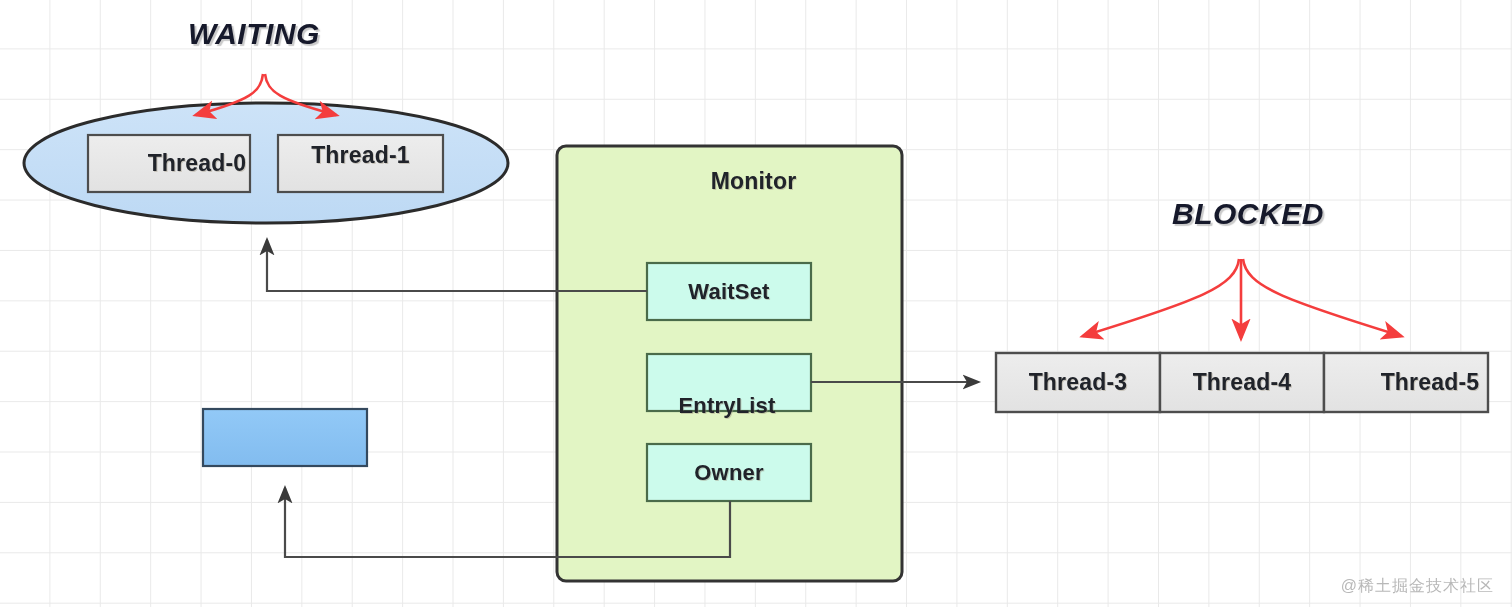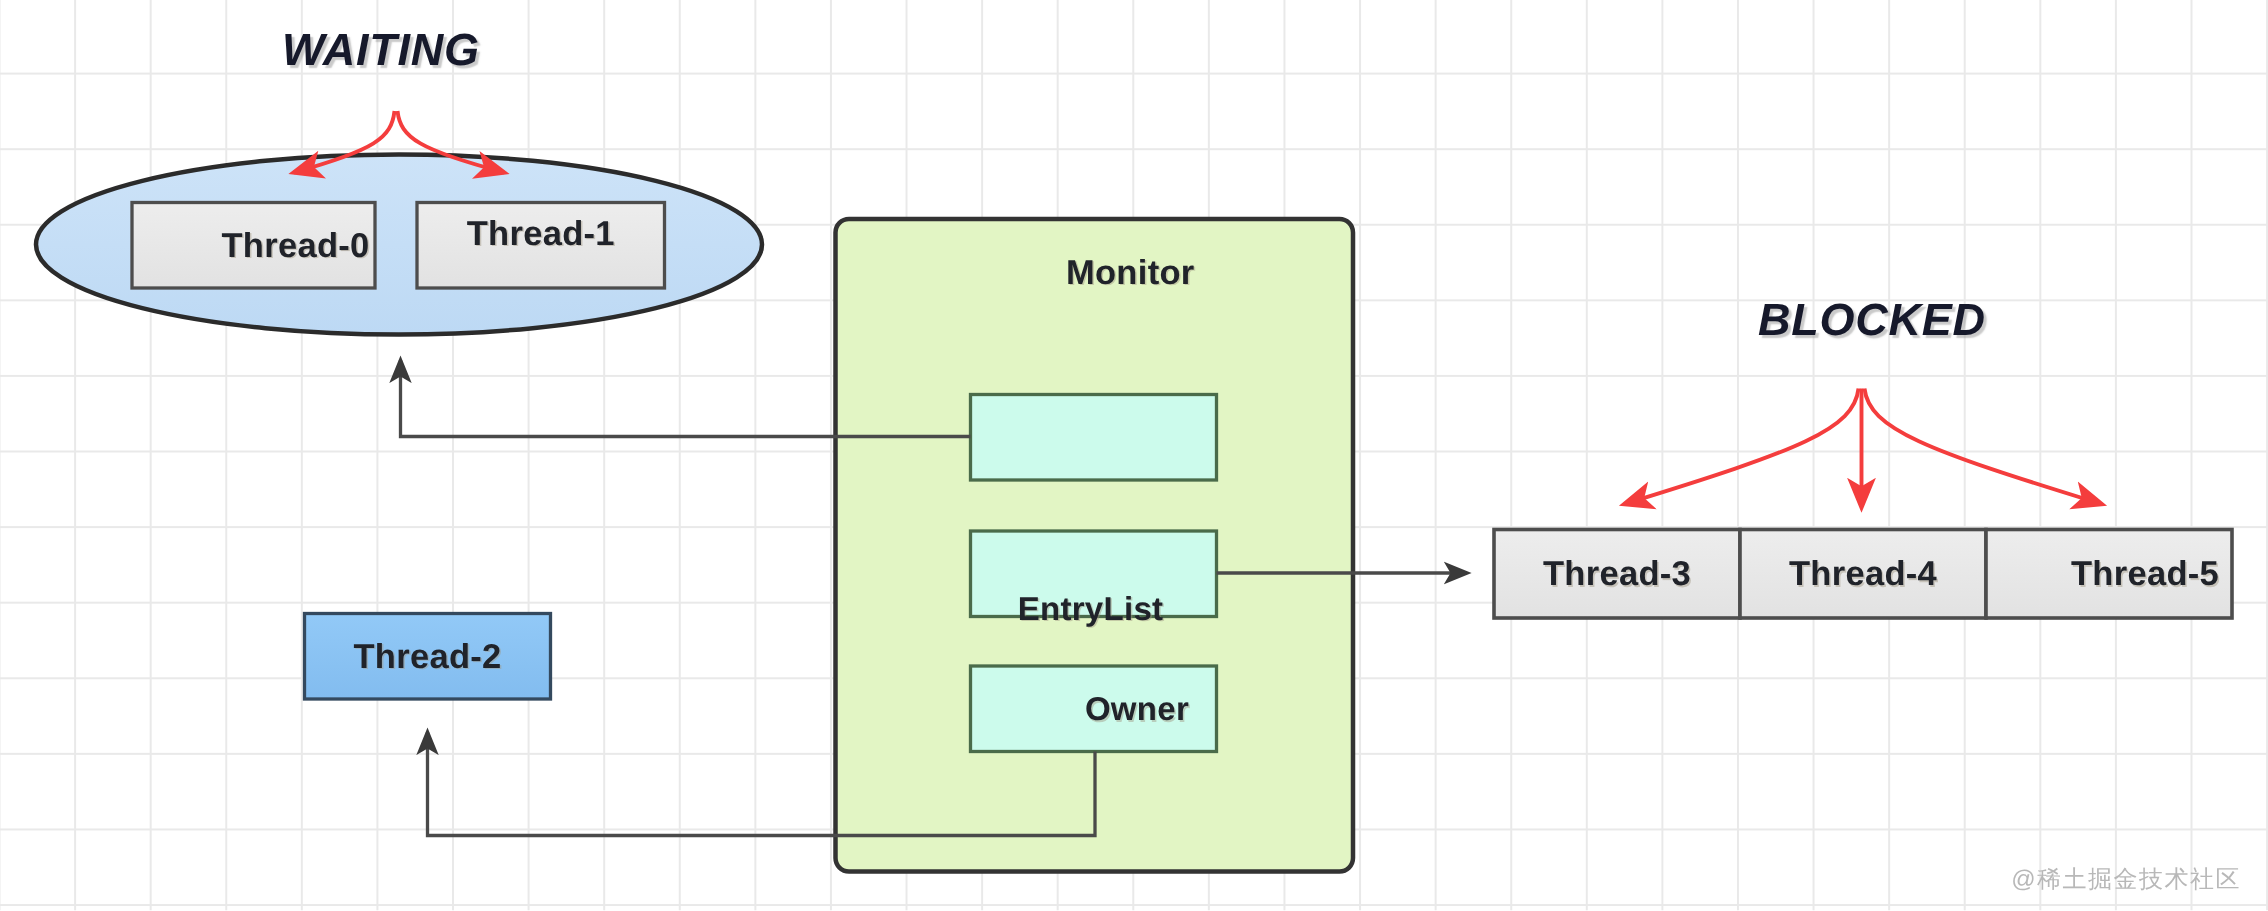--- a/index.html
+++ b/index.html
@@ -132,23 +132,23 @@
     </g>
   </svg>
 
   <div class="state-label" style="left:188px; top:17px;">WAITING</div>
   <div class="state-label" style="left:1172px; top:197px;text-align:right;">BLOCKED</div>
 
   <div class="node-label thread-box" style="left:88px; top:135px; width:162px; height:57px;margin-left:28px;">Thread-0</div>
   <div class="node-label thread-box" style="left:278px; top:135px; width:165px; height:41px;">Thread-1</div>
 
   <div class="node-label monitor-title" style="left:557px; top:165px; width:345px; height:32px;padding-left:24px;">Monitor</div>
+  <div class="node-label monitor-sub" style="left:647px; top:263px; width:164px; height:57px;">WaitSet</div>
   <div class="node-label monitor-sub" style="left:647px; top:354px; width:160px; height:57px;margin-top:23px;">EntryList</div>
-  <div class="node-label monitor-sub" style="left:647px; top:444px; width:164px; height:57px;padding-left:29px;">Owner</div>
+  <div class="node-label monitor-sub" style="left:647px; top:444px; width:164px; height:57px;">Owner</div>
 
-  <div class="node-label thread-box" style="left:203px; top:409px; width:164px; height:57px;">Thread-2</div>
 
   <div class="node-label thread-box" style="left:996px; top:353px; width:164px; height:59px;">Thread-3</div>
   <div class="node-label thread-box" style="left:1160px; top:353px; width:164px; height:59px;">Thread-4</div>
   <div class="node-label thread-box" style="left:1324px; top:353px; width:164px; height:59px;padding-left:24px;">Thread-5</div>
 
   <div class="watermark">@稀土掘金技术社区</div>
 </div>
 
 </body></html>

